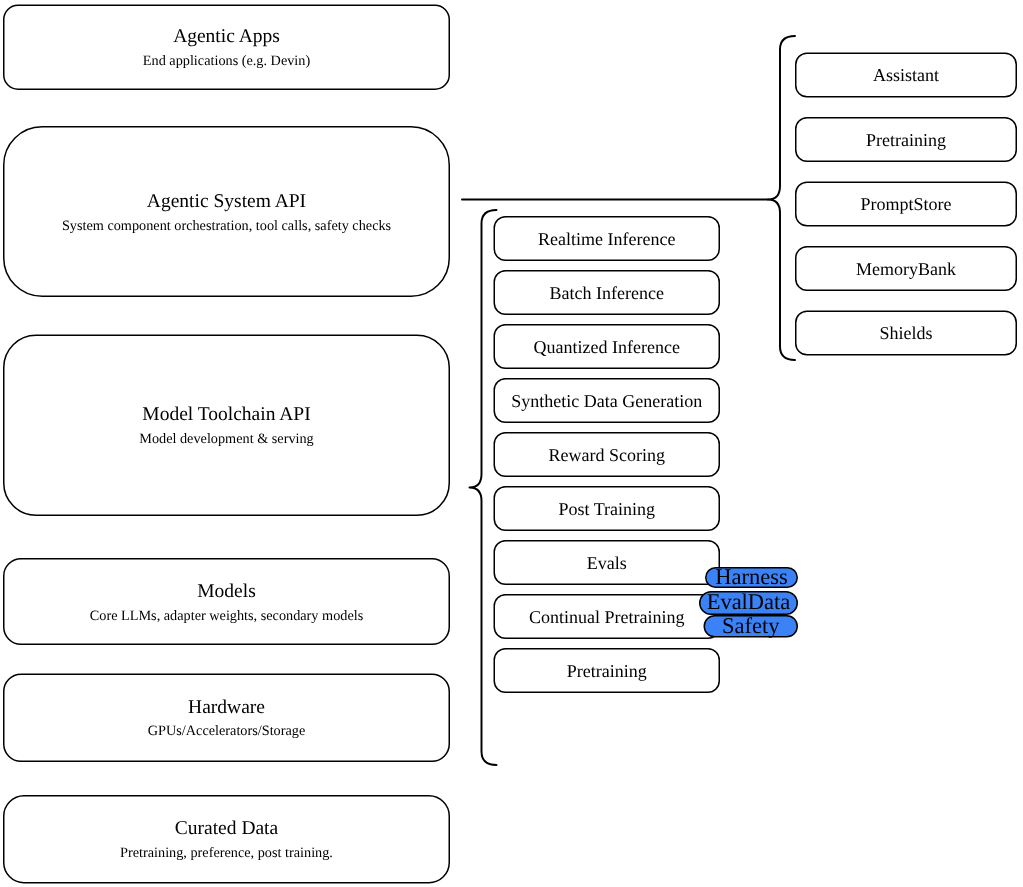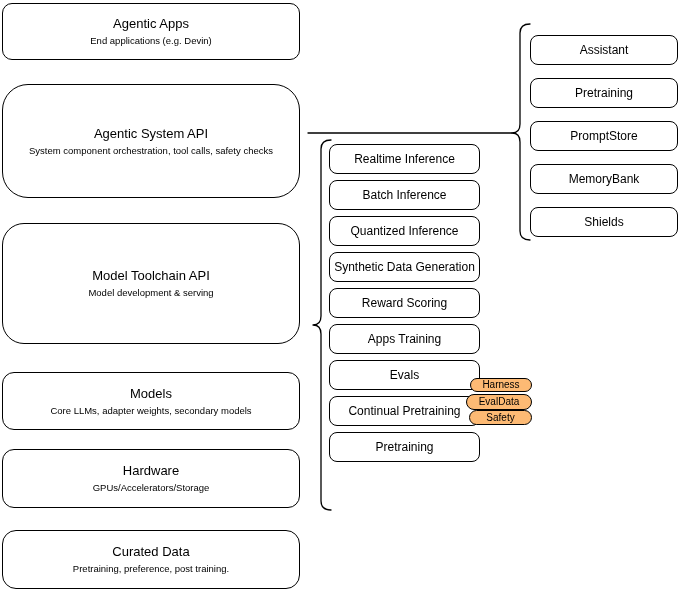--- a/index.html
+++ b/index.html
@@ -1,19 +1,19 @@
 <!DOCTYPE html>
 <html><head>
 <meta charset="utf-8">
 <style>
   html,body { margin:0; padding:0; background:#ffffff; }
   .canvas {
     position:relative; width:682px; height:591px;
     background:#ffffff; color:#000000;
-    font-family:Liberation Sans, sans-serif;
+    font-family:Liberation Serif, serif;
     overflow:hidden;
   }
   .overlay { position:absolute; left:0; top:0; width:682px; height:591px; pointer-events:none; }
 
   .node {
     position:absolute; background:#ffffff; border:1px solid #000000;
     box-sizing:border-box; display:flex; flex-direction:column;
     align-items:center; justify-content:center; text-align:center;
   }
   .lbox { left:2px; width:298px; }
@@ -36,23 +36,23 @@
   }
   .rbox {
     width:148px; height:30px; box-sizing:border-box;
     background:#ffffff; border:1px solid #000000; border-radius:8px;
     display:flex; align-items:center; justify-content:center;
     font-size:12px;
     text-align:center;
   }
   .pill {
     position:absolute; box-sizing:border-box; z-index:5;
-    background:#fdba74; border:1.5px solid #000000; border-radius:999px;
+    background:#3b82f6; border:1.5px solid #000000; border-radius:999px;
     display:flex; align-items:center; justify-content:center;
-    font-size:10px; line-height:12px;
+    font-size:15px; line-height:12px;
   }
 </style>
 </head>
 <body>
 
 <div class="canvas">
 
   <svg class="overlay" viewBox="0 0 682 591" xmlns="http://www.w3.org/2000/svg">
     <g fill="none" stroke="#000000" stroke-width="1.3" stroke-linecap="round" stroke-linejoin="round">
       <path d="M308,133 L512,133"></path>
@@ -90,21 +90,21 @@
     <div class="btitle">Curated Data</div>
     <div class="bsub">Pretraining, preference, post training.</div>
   </div>
 
   <div class="mcol">
     <div class="mbox">Realtime Inference</div>
     <div class="mbox">Batch Inference</div>
     <div class="mbox">Quantized Inference</div>
     <div class="mbox">Synthetic Data Generation</div>
     <div class="mbox">Reward Scoring</div>
-    <div class="mbox">Apps Training</div>
+    <div class="mbox">Post Training</div>
     <div class="mbox">Evals</div>
     <div class="mbox">Continual Pretraining</div>
     <div class="mbox">Pretraining</div>
   </div>
 
   <div class="pill" style="left:470px;top:378px;width:62px;height:14px">Harness</div>
   <div class="pill" style="left:466px;top:394px;width:66px;height:16px">EvalData</div>
   <div class="pill" style="left:469px;top:410px;width:63px;height:15px">Safety</div>
 
   <div class="rcol">

